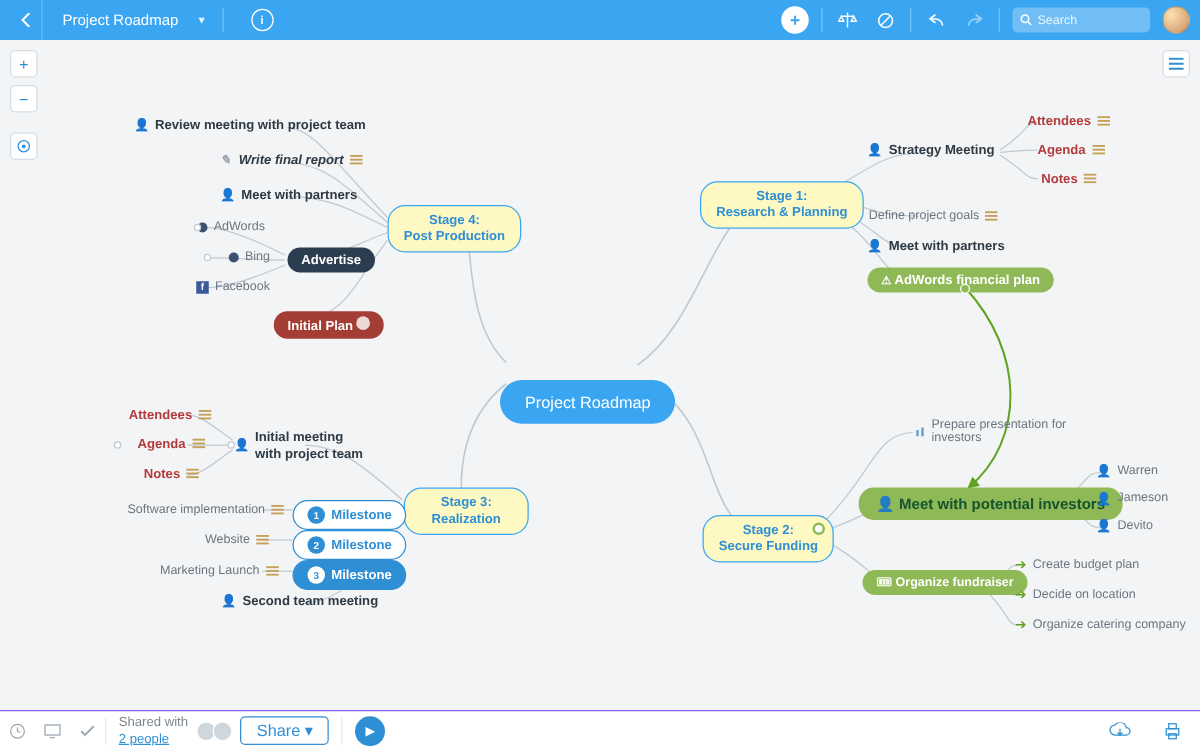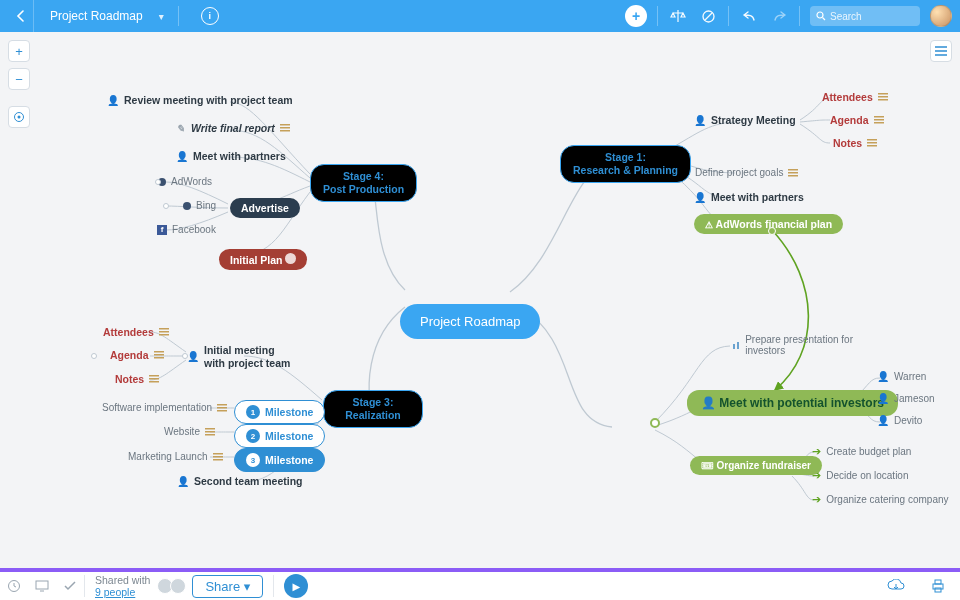--- a/index.html
+++ b/index.html
@@ -16,39 +16,39 @@
 .plus-circle{width:22px;height:22px;background:#fff;border-radius:50%;display:flex;align-items:center;justify-content:center;color:#3aa6f2;font-weight:700;font-size:14px}
 .search{width:110px;height:20px;background:rgba(255,255,255,.28);border-radius:4px;display:flex;align-items:center;gap:4px;padding:0 6px;font-size:10px;color:#fff}
 .avatar{width:22px;height:22px;border-radius:50%;background:radial-gradient(circle at 30% 30%,#ffe0b2,#c89060);border:1px solid rgba(0,0,0,.1)}
 .left-tools{position:absolute;top:40px;left:8px;display:flex;flex-direction:column;gap:6px;z-index:9}
 .tool-btn{width:22px;height:22px;background:#fff;border-radius:4px;border:1px solid #d6dde4;display:flex;align-items:center;justify-content:center;color:#2f8fd4;font-size:13px;cursor:pointer}
 .menu-btn{position:absolute;top:40px;right:8px;width:22px;height:22px;background:#fff;border-radius:4px;border:1px solid #d6dde4;display:flex;align-items:center;justify-content:center;color:#2f8fd4;cursor:pointer;z-index:9}
 .canvas{position:absolute;inset:32px 0 32px 0;overflow:hidden}
 .canvas svg{position:absolute;inset:0;width:100%;height:100%}
 .node{position:absolute;font-size:11px;color:#323f4b}
 .central{left:400px;top:272px;padding:10px 20px;background:#3aa6f2;color:#fff;border-radius:18px;font-size:13px;font-weight:500}
-.stage{padding:5px 12px;background:#000000;border:1.5px solid #3aa6f2;border-radius:14px;color:#2f8fd4;font-size:10.5px;line-height:1.25;font-weight:600;text-align:center;min-width:100px}
+.stage{padding:5px 12px;background:#fef9c3;border:1.5px solid #3aa6f2;border-radius:14px;color:#2f8fd4;font-size:10.5px;line-height:1.25;font-weight:600;text-align:center;min-width:100px}
 .leaf{display:flex;align-items:center;gap:5px;font-size:10.5px;color:#4a5562;white-space:nowrap}
 .leaf .ic{width:11px;height:11px;display:inline-flex;align-items:center;justify-content:center;color:#98a3ad;font-size:10px}
 .leaf.bold{font-weight:700;color:#2e3a44}
 .leaf.red{color:#b33b3b;font-weight:700}
 .leaf.small{font-size:10px;color:#6b7680}
 .pill{padding:4px 11px;border-radius:12px;color:#fff;font-size:10.5px;font-weight:600}
 .pill.dark{background:#2b3d4f}
 .pill.red{background:#a43e34}
 .pill.green{background:#8fb956;color:#fff;font-weight:600}
 .pill.greenbig{background:#8fb956;color:#14532d;font-weight:700;font-size:12px;padding:6px 14px}
 .pill.mile{background:#fff;border:1.5px solid #2f8fd4;color:#2f8fd4;font-weight:700;display:flex;align-items:center;gap:5px}
 .pill.mile.filled{background:#2f8fd4;color:#fff}
 .num-badge{width:14px;height:14px;border-radius:50%;background:#2f8fd4;color:#fff;font-size:8px;display:inline-flex;align-items:center;justify-content:center;font-weight:700}
 .pill.mile.filled .num-badge{background:#fff;color:#2f8fd4}
 .lines-icn{display:inline-block;width:10px;height:8px;background:linear-gradient(#c5a05a,#c5a05a) 0 0/10px 1.5px no-repeat,linear-gradient(#c5a05a,#c5a05a) 0 3px/10px 1.5px no-repeat,linear-gradient(#c5a05a,#c5a05a) 0 6px/10px 1.5px no-repeat}
 .bar-icn{display:inline-block;width:10px;height:8px;background:linear-gradient(#6aa2cf,#6aa2cf) 0 3px/2px 5px no-repeat,linear-gradient(#6aa2cf,#6aa2cf) 4px 1px/2px 7px no-repeat,linear-gradient(#6aa2cf,#6aa2cf) 8px 5px/2px 3px no-repeat}
 .arrow-r{color:#5fa321;font-size:11px}
-.bottombar{position:absolute;bottom:0;left:0;right:0;height:32px;background:#fff;border-top:4px solid #8b5cf6;display:flex;align-items:center;font-size:10.5px;z-index:10}
+.bottombar{position:absolute;bottom:0;left:0;right:0;height:32px;background:#fff;border-top:1px solid #8b5cf6;display:flex;align-items:center;font-size:10.5px;z-index:10}
 .b-ico{width:28px;height:28px;display:flex;align-items:center;justify-content:center;color:#9aa6b1;cursor:pointer}
 .b-sep{width:1px;height:22px;background:#e3e7ec}
 .shared{display:flex;align-items:center;gap:6px;padding:0 10px;color:#7c8791}
 .shared a{color:#2f8fd4;text-decoration:underline;cursor:pointer}
 .mini-av{width:16px;height:16px;border-radius:50%;background:#cfd7dd;margin-left:-3px;border:1px solid #fff}
 .share-btn{padding:3px 12px;border:1px solid #2f8fd4;border-radius:4px;color:#2f8fd4;font-size:13px;cursor:pointer}
 .play-btn{width:24px;height:24px;border-radius:50%;background:#2f8fd4;color:#fff;display:flex;align-items:center;justify-content:center;margin-left:10px;cursor:pointer;font-size:10px}
 .b-right{position:absolute;right:8px;display:flex;align-items:center;gap:14px}
 .knob{position:absolute;width:8px;height:8px;border-radius:50%;background:#8fb956;border:1.5px solid #fff}
 .stagedot{position:absolute;width:10px;height:10px;border-radius:50%;background:#fff;border:2px solid #8fb956}
@@ -202,20 +202,21 @@
       <span>Define project goals</span>
       <span class="lines-icn"></span>
     </div>
 <div class="node leaf bold" style="left:695px;top:159px">
       <span class="ic">👤</span>
       <span>Meet with partners</span>
     </div>
 <div class="node pill green" style="left:694px;top:182px"><span style="font-size:9px">⚠︎</span> <span>AdWords financial plan</span></div>
 <div class="knob" style="left:768px;top:195px"></div>
 
+<div class="node stage" style="left:562px;top:380px">Stage 2:<br>Secure Funding</div>
 <div class="stagedot" style="left:650px;top:386px"></div>
 <div class="node leaf small" style="left:733px;top:302px;max-width:120px;white-space:normal">
       <span class="bar-icn"></span>
       <span>Prepare presentation for investors</span>
     </div>
 <div class="node pill greenbig" style="left:687px;top:358px"><span style="opacity:.9">👤</span> <span>Meet with potential investors</span></div>
 <div class="node leaf small" style="left:878px;top:339px">
       <span class="ic">👤</span>
       <span>Warren</span>
     </div>
@@ -336,21 +337,21 @@
     </div>
   <div class="b-ico">
       <svg width="14" height="12" viewBox="0 0 14 12">
         <path d="M2 6l3 3 7-7" stroke="#9aa6b1" fill="none" stroke-width="1.5"></path>
       </svg>
     </div>
   <div class="b-sep"></div>
   <div class="shared">
     <div style="line-height:1.15">
       <div>Shared with</div>
-      <a>9 people</a>
+      <a>2 people</a>
     </div>
     <div style="display:flex;margin-left:4px">
         <div class="mini-av"></div>
         <div class="mini-av"></div>
       </div>
     <div class="share-btn"><span>Share</span> ▾</div>
   </div>
   <div class="b-sep"></div>
   <div class="play-btn">▶</div>
   <div class="b-right">

